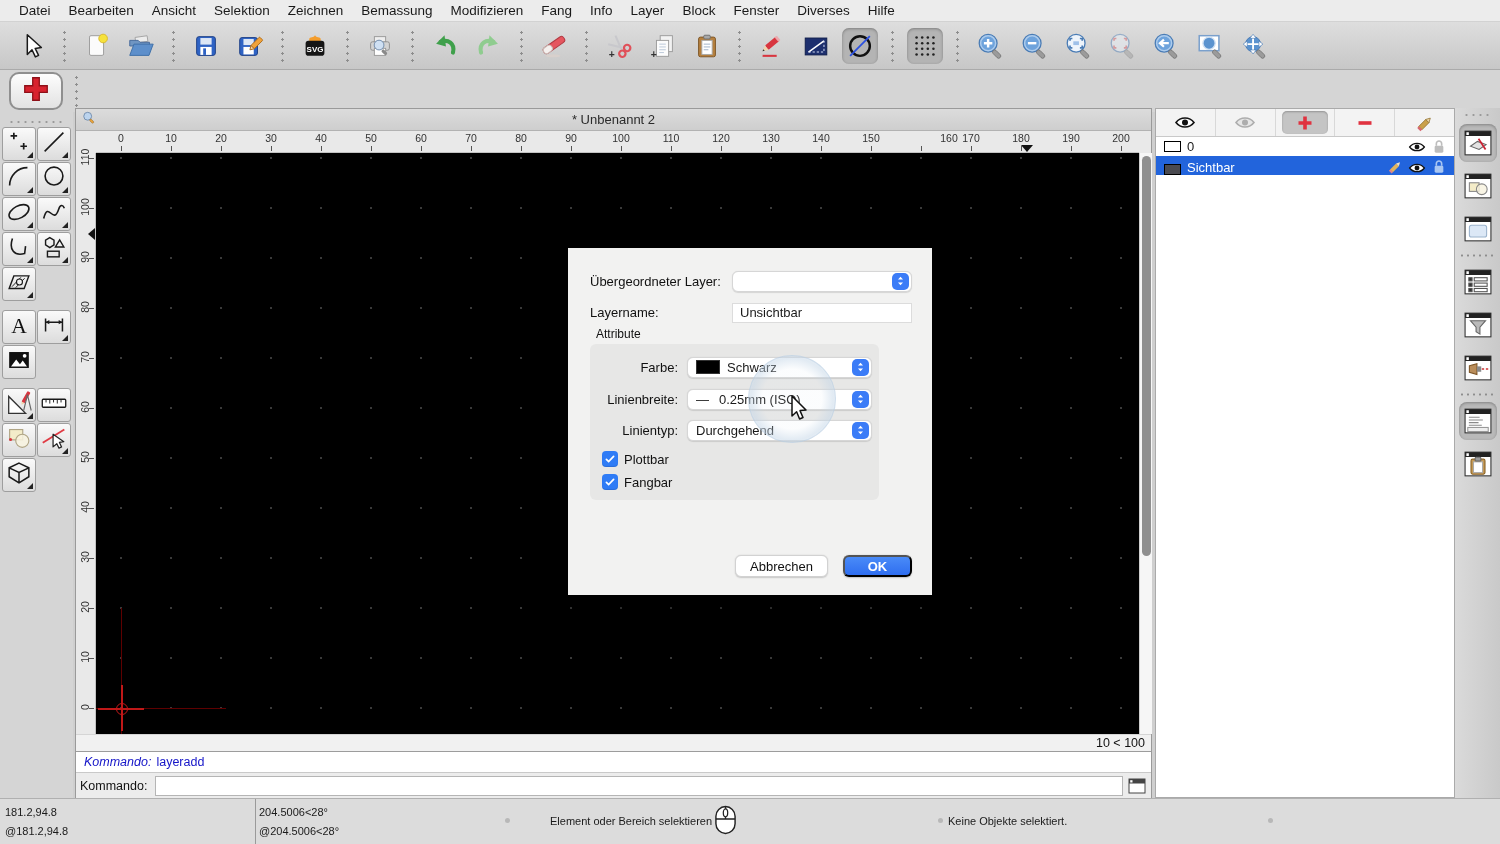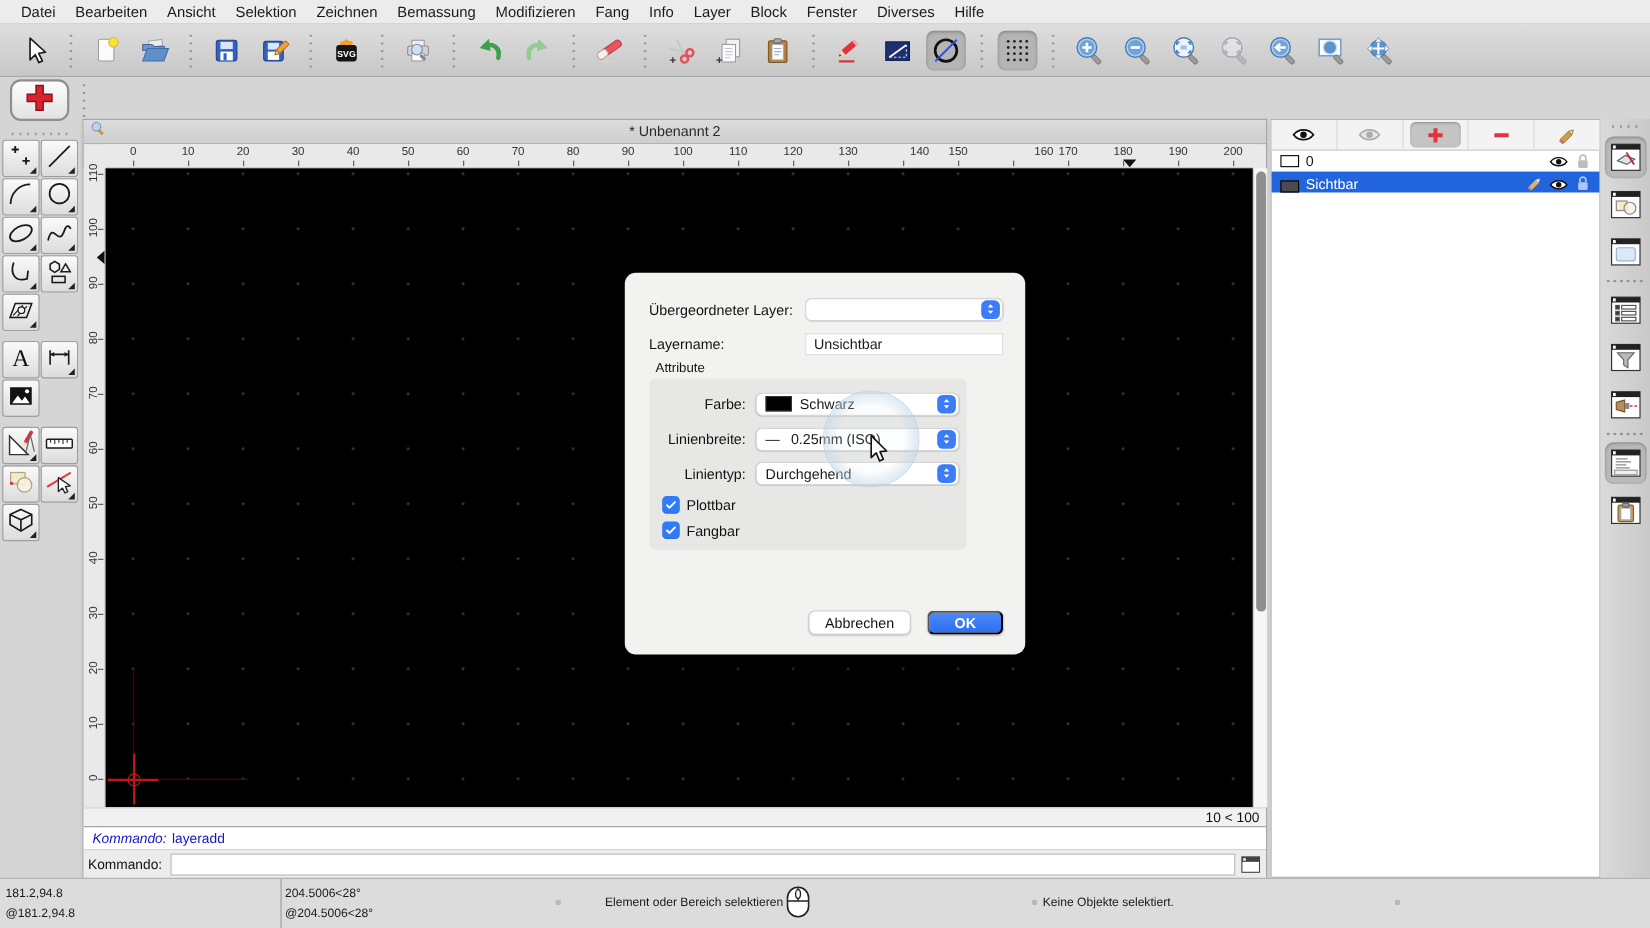--- a/index.html
+++ b/index.html
@@ -91,21 +91,21 @@
   .dock-sep{height:3px;margin:6px 4px;
         background-image:radial-gradient(circle,#8d8d8d 1px,transparent 1.2px);background-size:6px 3px;background-repeat:repeat-x;}
   
   .statusbar{position:absolute;left:0;top:798px;width:1500px;height:46px;background:#dcdcdc;border-top:1px solid #b0b0b0;font-size:11px;box-sizing:border-box;}
   .statusbar .line1{position:absolute;top:7px;}
   .statusbar .line2{position:absolute;top:26px;}
   .status-div{position:absolute;left:255px;top:0;width:1px;height:46px;background:#9a9a9a;}
   .status-dot{position:absolute;top:19px;width:5px;height:5px;border-radius:50%;background:#b8b8b8;}
   .status-center{position:absolute;top:16px;}
   
-  .dialog{position:absolute;left:568px;top:248px;width:364px;height:347px;background:#f2f2f1;border-radius:10px;
+  .dialog{position:absolute;left:568px;top:248px;width:364px;height:347px;background:#f2f2f1;border-radius:0;
           box-shadow:0 14px 42px rgba(0,0,0,.45), 0 0 1px rgba(0,0,0,.4);font-size:13px;}
   .drow{position:absolute;display:flex;align-items:center;}
   .dlabel{color:#111;}
   .combo{display:flex;align-items:center;background:#fff;border:1px solid #d6d6d6;border-radius:6px;height:21px;
          box-sizing:border-box;padding:0 2px 0 8px;box-shadow:0 .5px 1px rgba(0,0,0,.12);}
   .combo .ctext{white-space:nowrap;}
   .stepper{margin-left:auto;width:17px;height:17px;border-radius:5px;background:#3b7cf7;display:flex;align-items:center;justify-content:center;}
   .tfield{background:#fff;border:1px solid #dcdcdc;height:20px;box-sizing:border-box;display:flex;align-items:center;padding:0 7px;}
   .groupbox{position:absolute;left:22px;top:96px;width:289px;height:156px;background:#e7e7e6;border-radius:6px;}
   .cswatch{width:22px;height:12px;background:#000;border:1px solid #333;margin-right:7px;}
@@ -590,21 +590,21 @@
         <span class="num" style="left: 460px;">90</span>
         <span class="tick" style="left: 475px;"></span>
         <span class="num" style="left: 510px;">100</span>
         <span class="tick" style="left: 525px;"></span>
         <span class="num" style="left: 560px;">110</span>
         <span class="tick" style="left: 575px;"></span>
         <span class="num" style="left: 610px;">120</span>
         <span class="tick" style="left: 625px;"></span>
         <span class="num" style="left: 660px;">130</span>
         <span class="tick" style="left: 675px;"></span>
-        <span class="num" style="left: 710px; margin-left: 15px;">140</span>
+        <span class="num" style="left: 710px;">140</span>
         <span class="tick" style="left: 725px;"></span>
         <span class="num" style="left: 760px;">150</span>
         <span class="tick" style="left: 775px;"></span>
         <span class="num" style="left: 810px; margin-left: 28px;">160</span>
         <span class="tick" style="left: 825px;"></span>
         <span class="num" style="left: 860px;">170</span>
         <span class="tick" style="left: 875px;"></span>
         <span class="num" style="left: 910px;">180</span>
         <span class="tick" style="left: 925px;"></span>
         <span class="num" style="left: 960px;">190</span>

